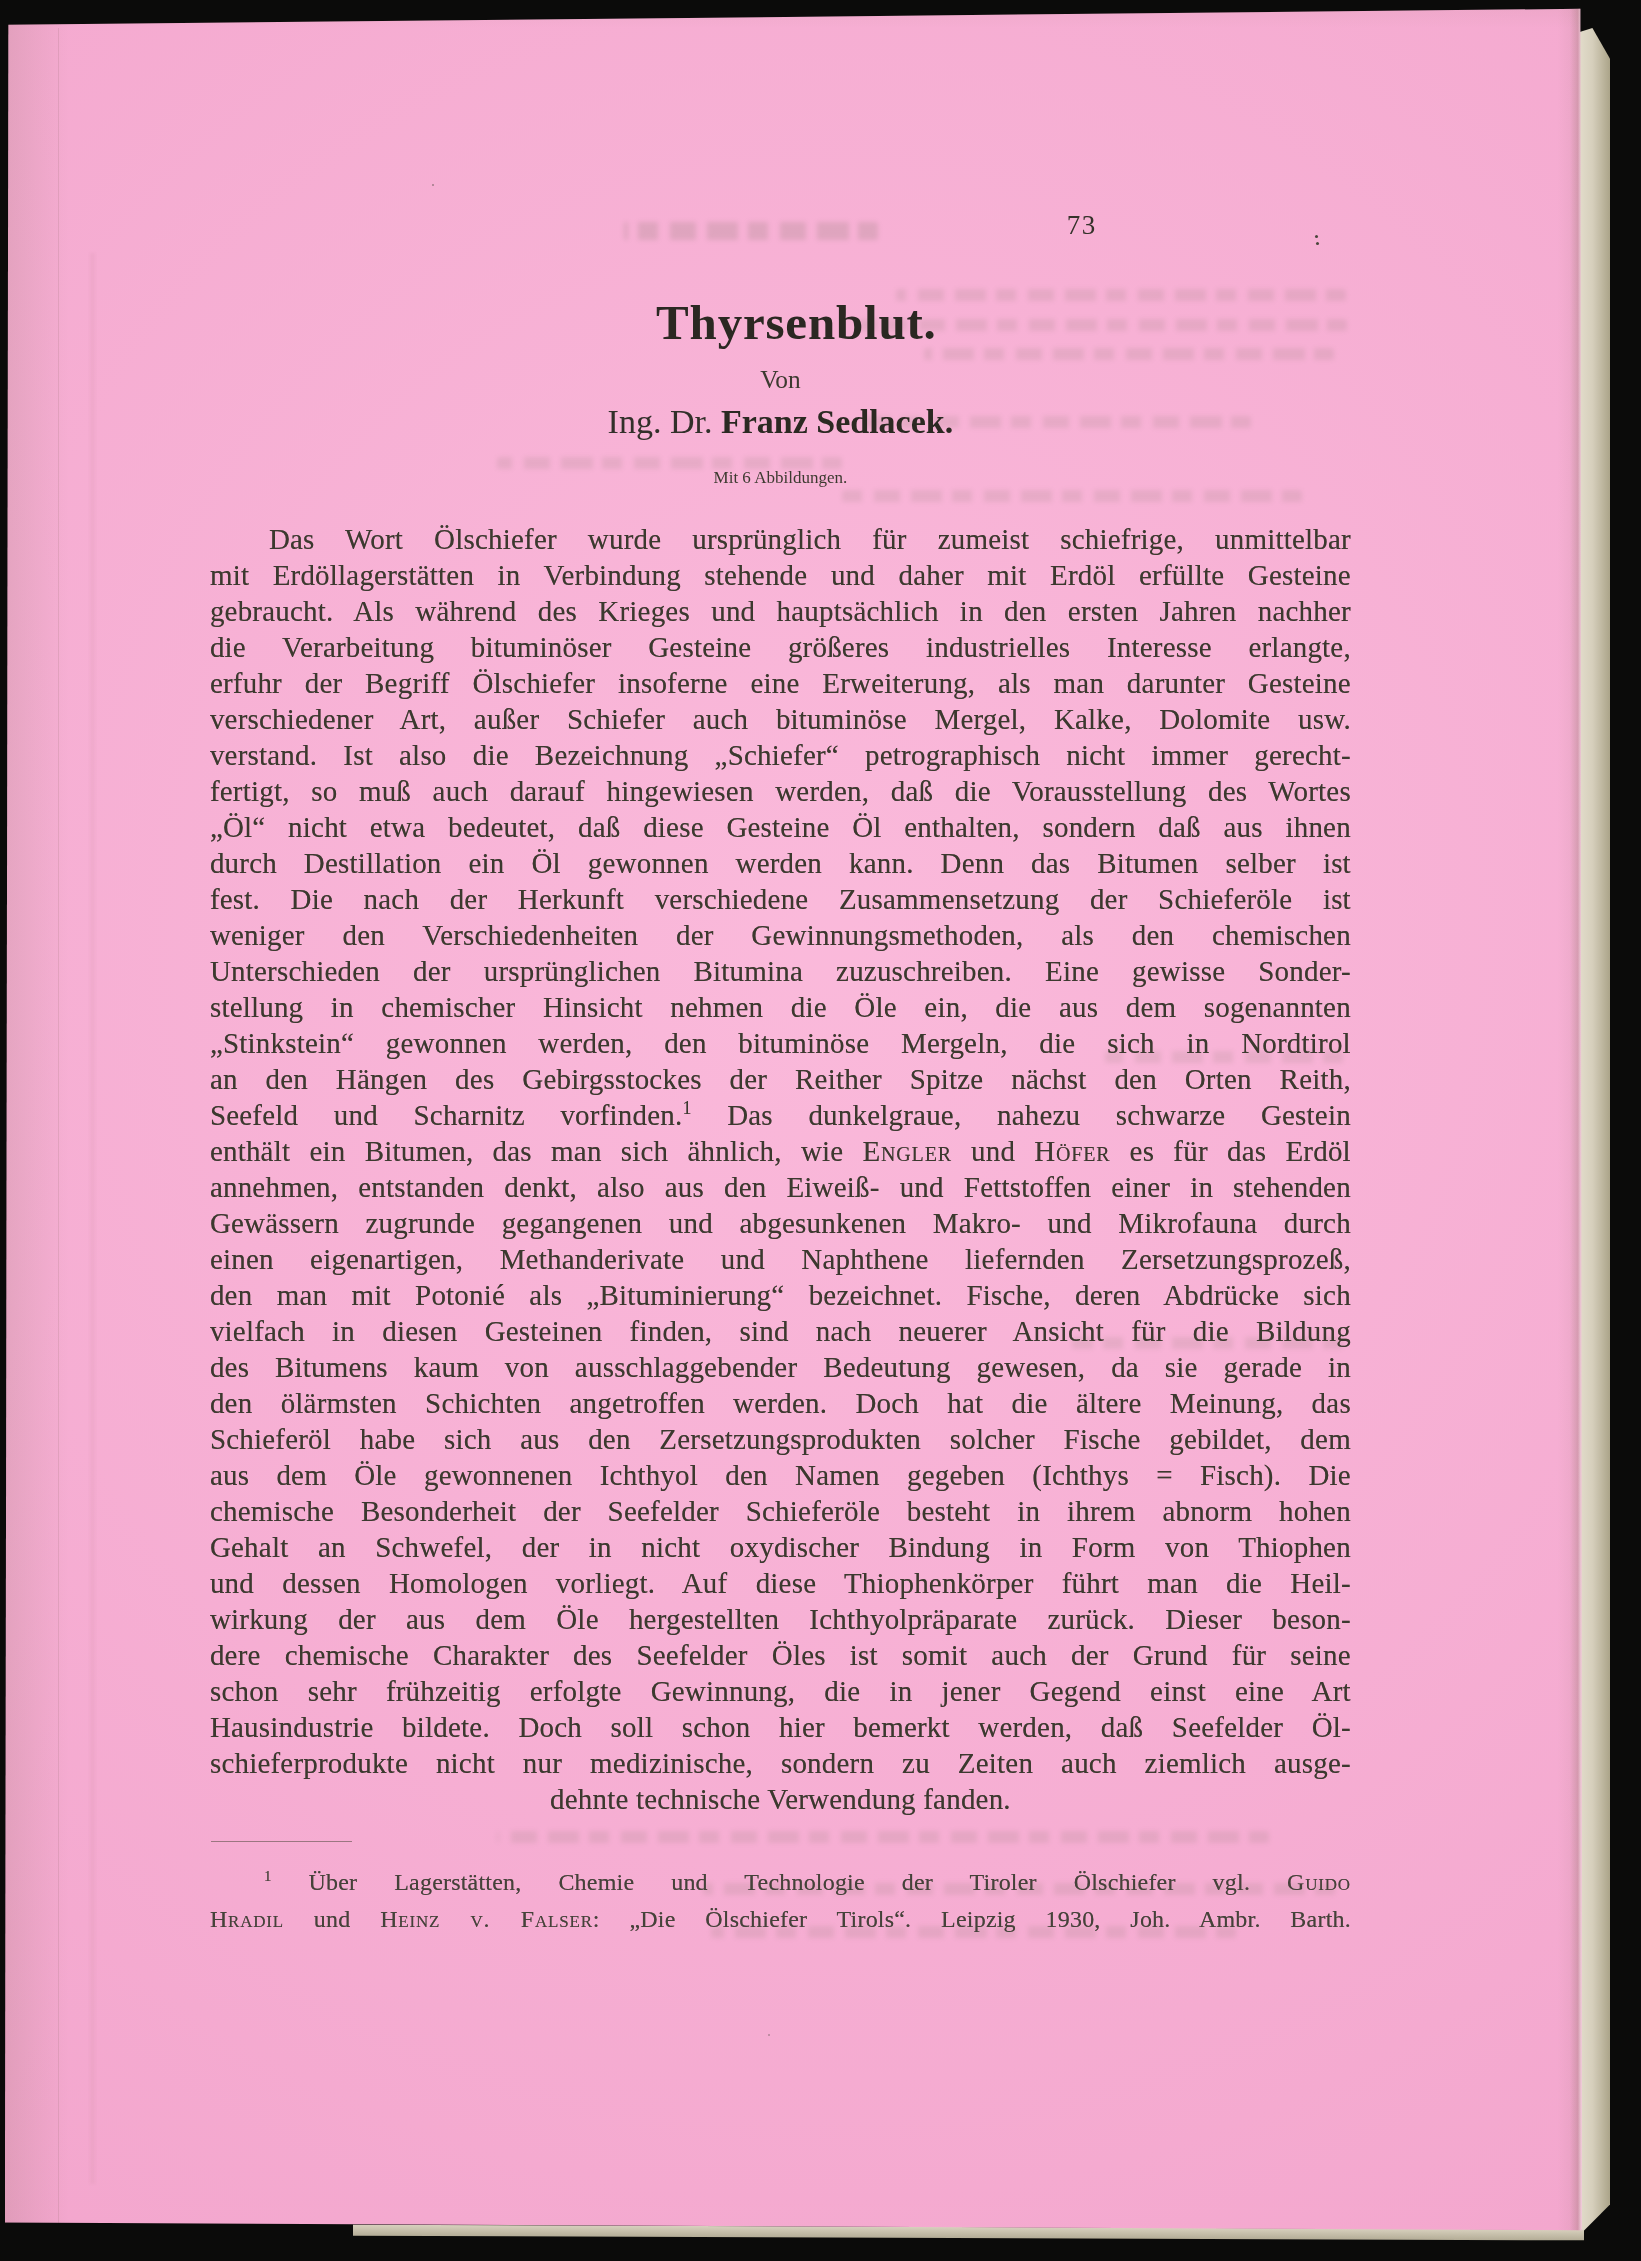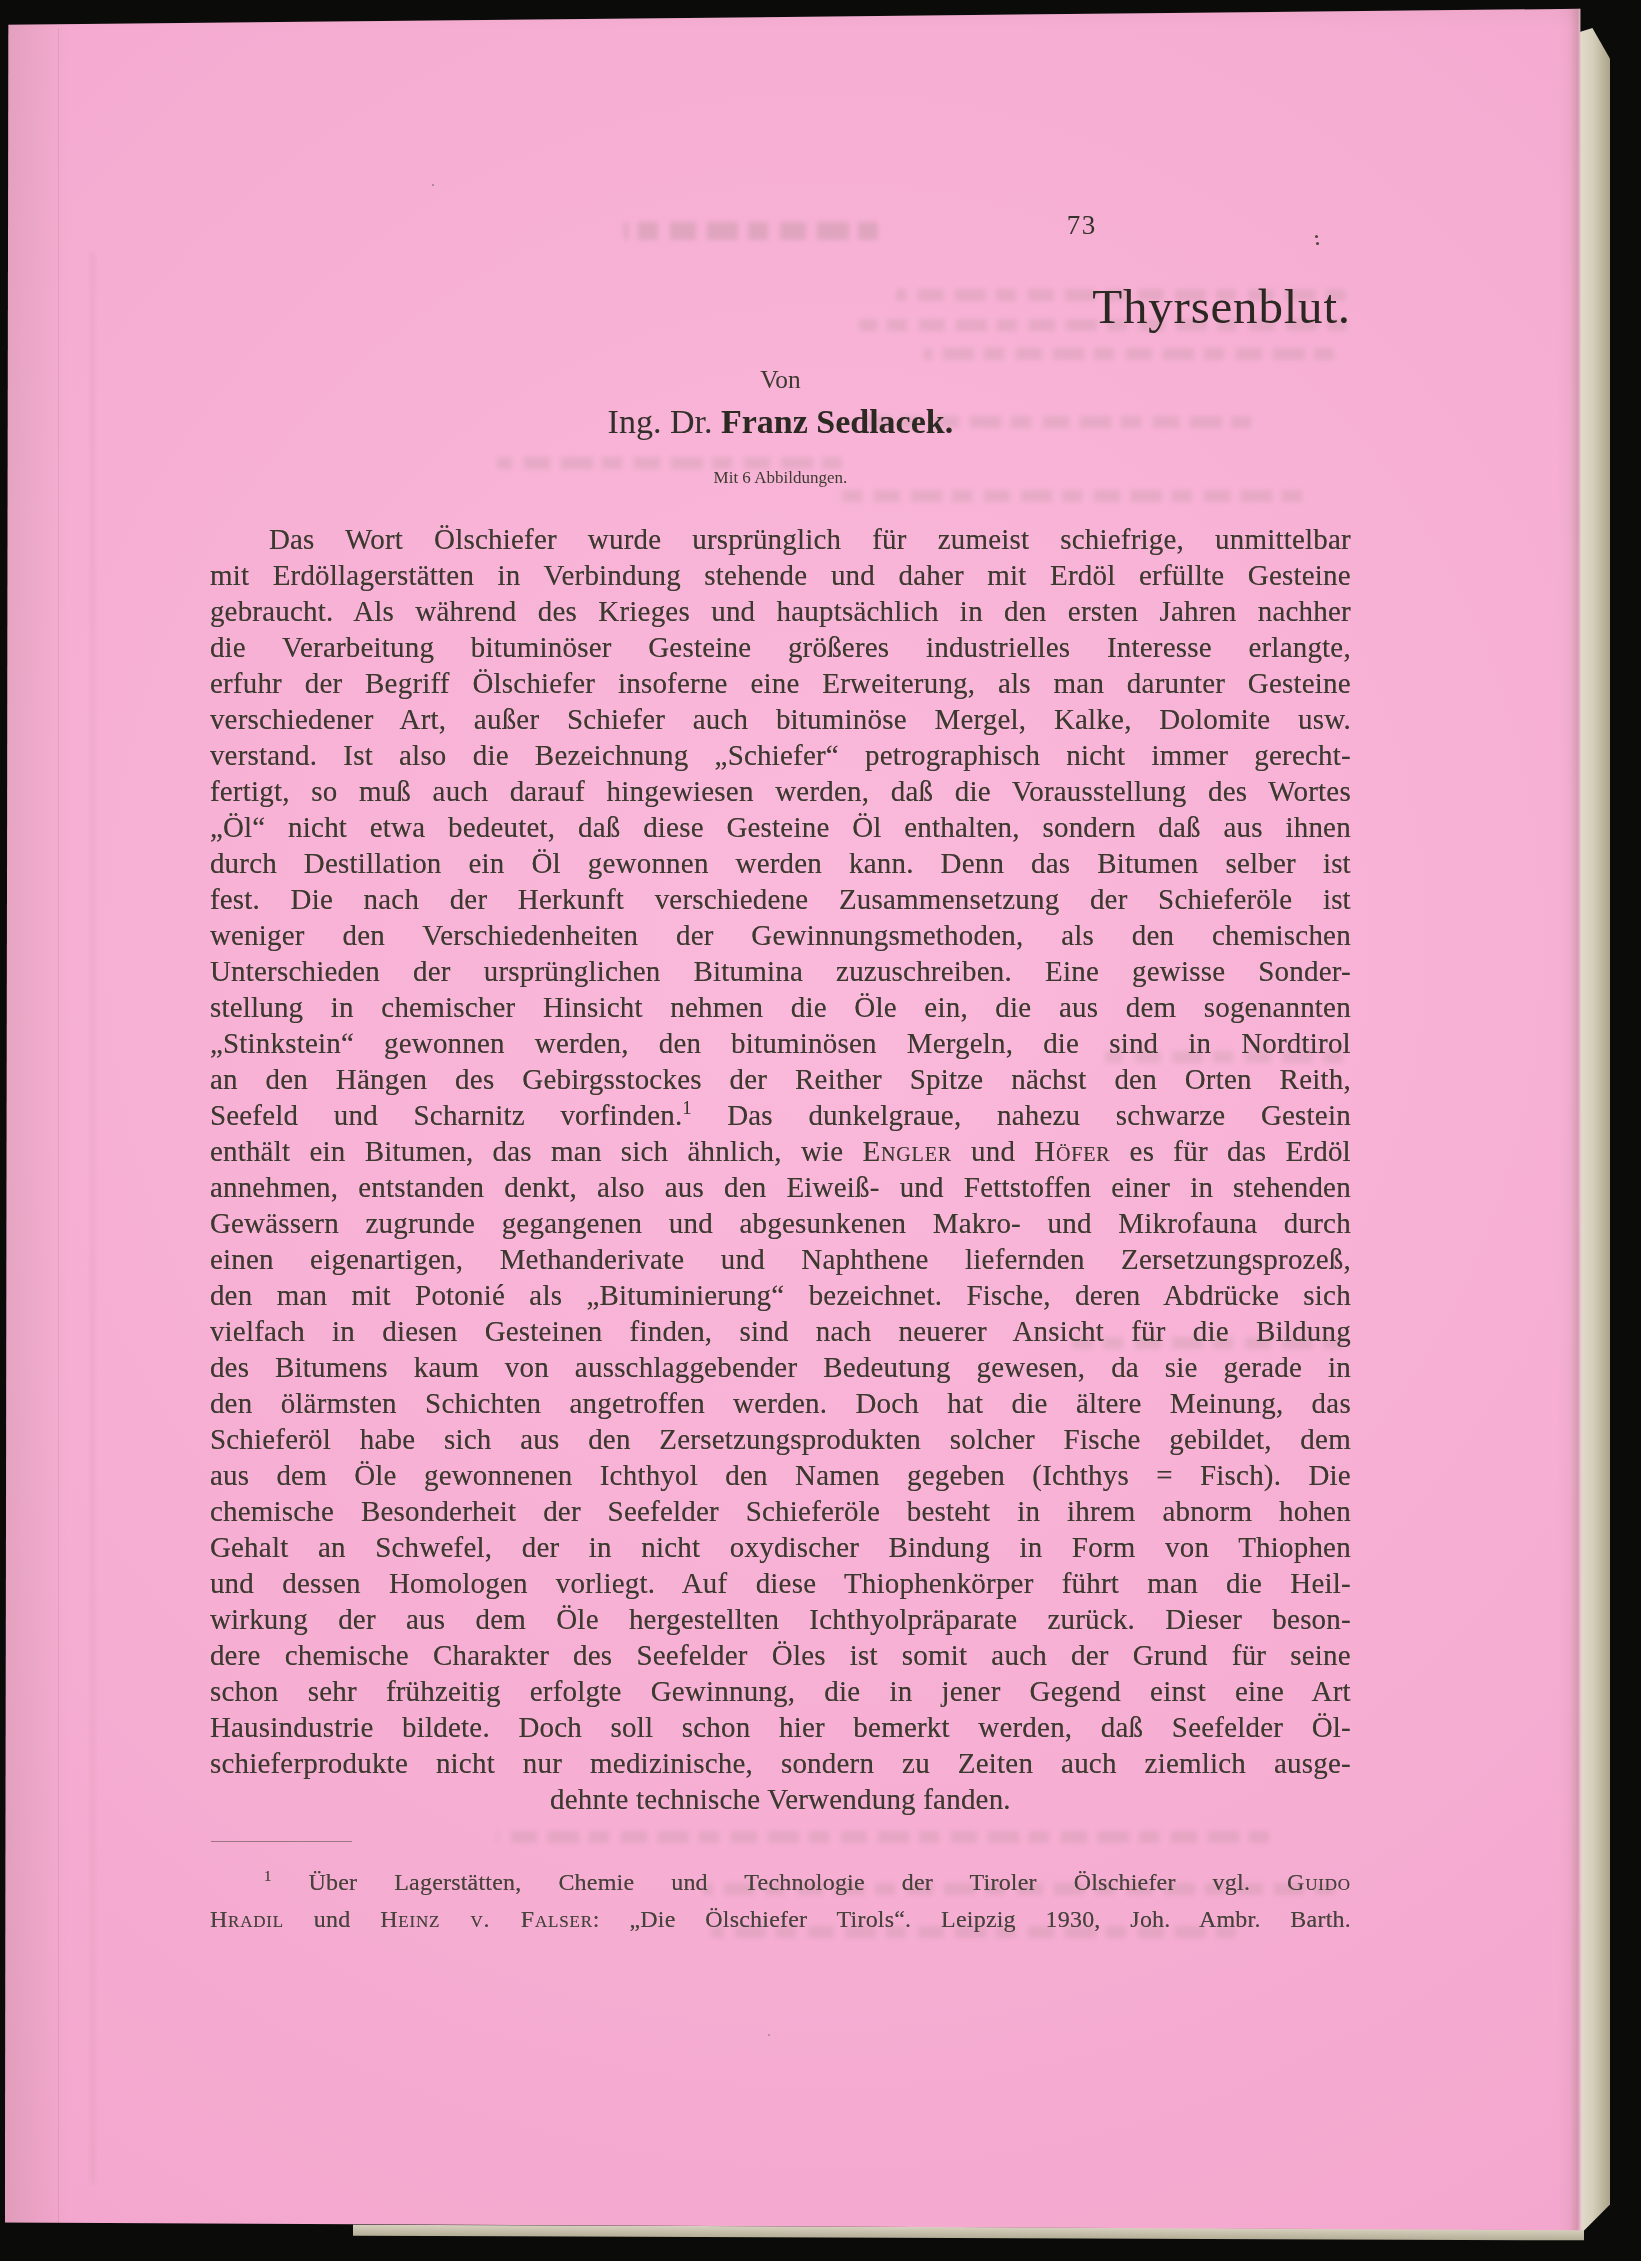--- a/index.html
+++ b/index.html
@@ -50,22 +50,22 @@
   .bleed.strong { opacity:0.17; height:18px; }
 
   
   .col { position:absolute; left:205px; top:0; width:1141px; color:#3c392f; }
   .pagenum {
     position:absolute; top:203px; right:254px;
     font-size:27px; color:#35332b; letter-spacing:1.6px;
   }
   .title {
     position:absolute; top:271px; left:0; width:100%;
-    text-align:right; font-size:49px; font-weight:400; color:#2b2822;
-    letter-spacing:0.8px; margin:0;
+    text-align:center; font-size:49px; font-weight:700; color:#2b2822;
+    letter-spacing:0.8px; margin:16px;
   }
   .von {
     position:absolute; top:358px; left:0; width:100%;
     text-align:center; font-size:25.4px; color:#3d3a30;
   }
   .author {
     position:absolute; top:396px; left:0; width:100%;
     text-align:center; font-size:34px; color:#32302a;
   }
   .author .b { font-weight:700; color:#2b2922; }
@@ -138,21 +138,21 @@
           <div class="tline">erfuhr der Begriff Ölschiefer insoferne eine Erweiterung, als man darunter Gesteine</div>
           <div class="tline">verschiedener Art, außer Schiefer auch bituminöse Mergel, Kalke, Dolomite usw.</div>
           <div class="tline">verstand.  Ist also die Bezeichnung „Schiefer“ petrographisch nicht immer gerecht-</div>
           <div class="tline">fertigt, so muß auch darauf hingewiesen werden, daß die Vorausstellung des Wortes</div>
           <div class="tline">„Öl“ nicht etwa bedeutet, daß diese Gesteine Öl enthalten, sondern daß aus ihnen</div>
           <div class="tline">durch Destillation ein Öl gewonnen werden kann.  Denn das Bitumen selber ist</div>
           <div class="tline">fest.  Die nach der Herkunft verschiedene Zusammensetzung der Schieferöle ist</div>
           <div class="tline">weniger den Verschiedenheiten der Gewinnungsmethoden, als den chemischen</div>
           <div class="tline">Unterschieden der ursprünglichen Bitumina zuzuschreiben.  Eine gewisse Sonder-</div>
           <div class="tline">stellung in chemischer Hinsicht nehmen die Öle ein, die aus dem  sogenannten</div>
-          <div class="tline">„Stinkstein“ gewonnen werden, den bituminösen Mergeln, die sind in Nordtirol</div>
+          <div class="tline">„Stinkstein“ gewonnen werden, den bituminöse Mergeln, die sich in Nordtirol</div>
           <div class="tline">an den Hängen des Gebirgsstockes der Reither Spitze nächst den Orten Reith,</div>
           <div class="tline"><span>Seefeld und Scharnitz vorfinden.</span><sup class="sup">1</sup><span>  Das dunkelgraue, nahezu schwarze Gestein</span></div>
           <div class="tline"><span>enthält ein Bitumen, das man sich ähnlich, wie </span><span class="sc">Engler</span><span> und </span><span class="sc">Höfer</span><span> es für das Erdöl</span></div>
           <div class="tline">annehmen, entstanden denkt, also aus den Eiweiß- und Fettstoffen einer in stehenden</div>
           <div class="tline">Gewässern zugrunde gegangenen und abgesunkenen Makro- und Mikrofauna durch</div>
           <div class="tline">einen eigenartigen, Methanderivate und Naphthene liefernden Zersetzungsprozeß,</div>
           <div class="tline">den man mit Potonié als „Bituminierung“ bezeichnet.  Fische, deren Abdrücke sich</div>
           <div class="tline">vielfach in diesen Gesteinen finden, sind nach neuerer Ansicht für die Bildung</div>
           <div class="tline">des Bitumens kaum von ausschlaggebender Bedeutung gewesen, da sie gerade in</div>
           <div class="tline">den ölärmsten Schichten angetroffen werden.  Doch hat die ältere Meinung, das</div>

